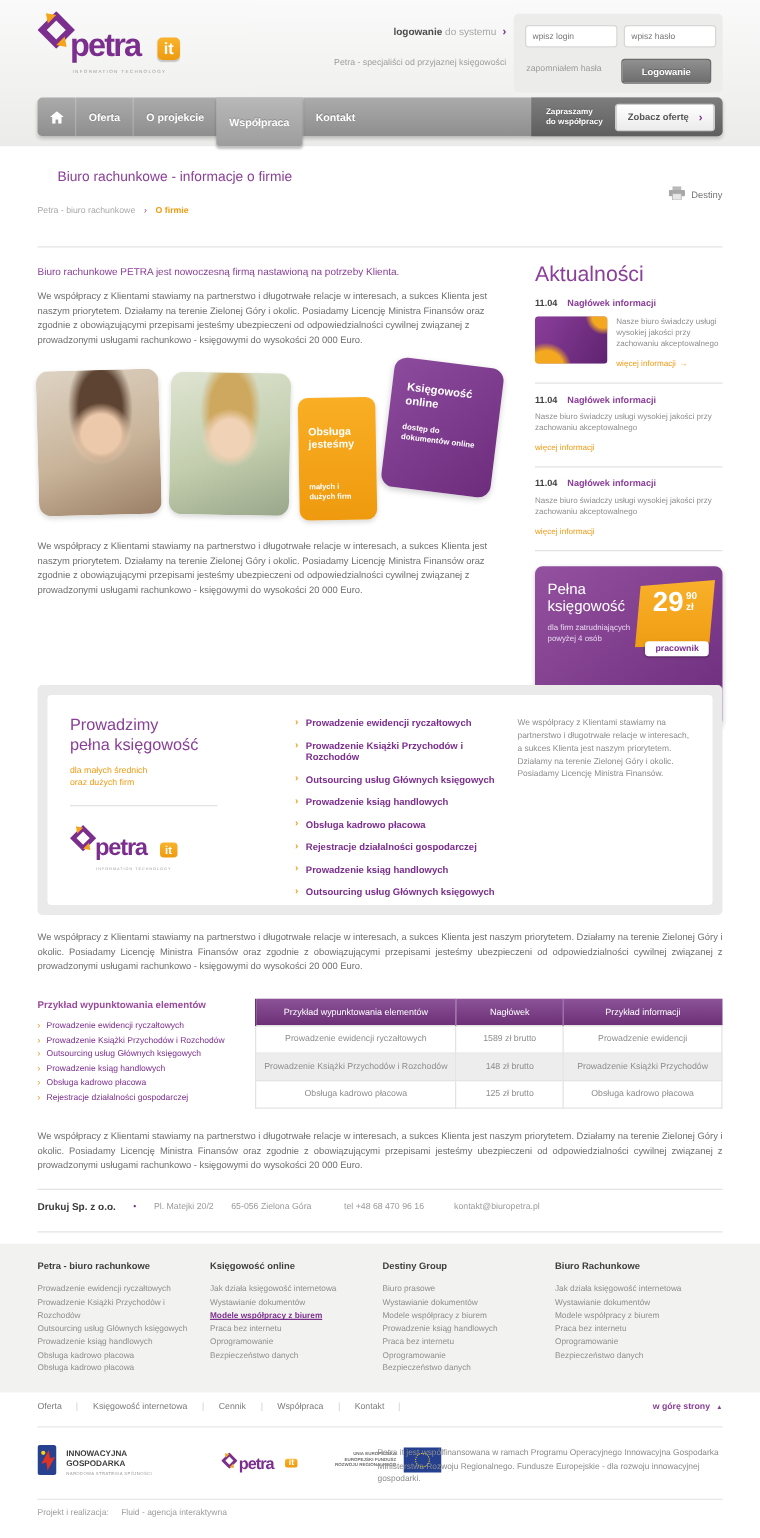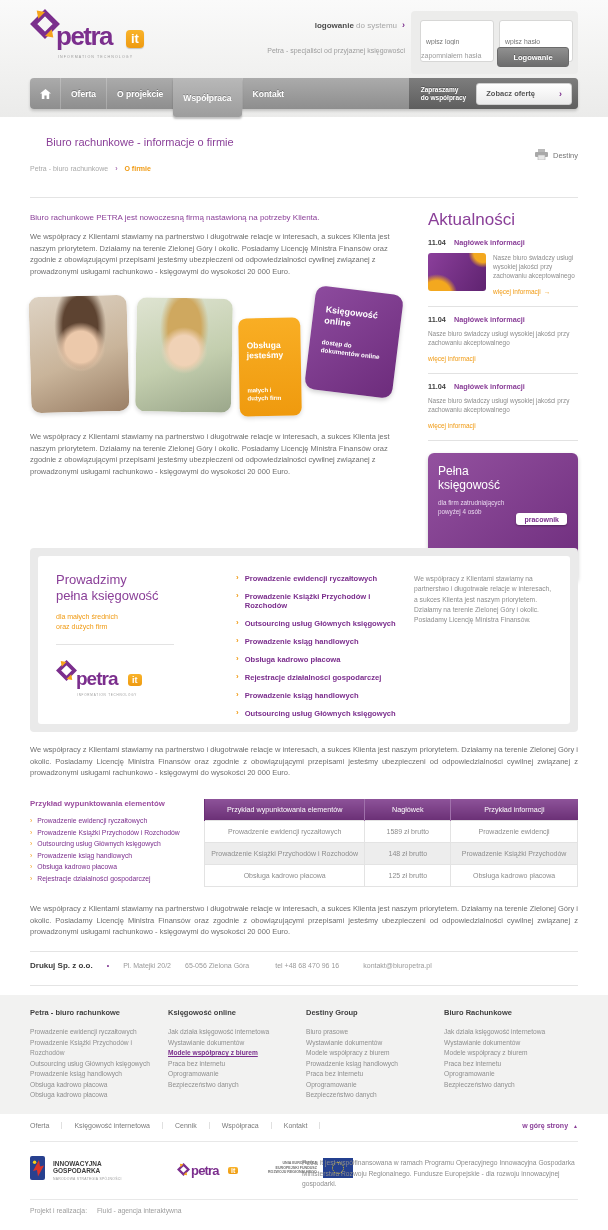--- a/index.html
+++ b/index.html
@@ -13,39 +13,39 @@
   .logo .lbadge{position:absolute;left:96px;top:23px;background:linear-gradient(#f9b32a,#ee9a10);color:#fff;
     border-radius:4px;padding:1px 5px 2px;font-size:13px;font-weight:bold;box-shadow:0 1px 1px rgba(0,0,0,.2);}
   .logo .ltag{position:absolute;left:28px;top:48px;font-size:3.6px;letter-spacing:1.1px;color:#9a9a9a;}
   
   .sys-line{position:absolute;left:170px;top:20px;width:235px;text-align:right;font-size:8px;color:#a6a6a6;}
   .sys-line b{color:#4c4c4c;}
   .sys-line .arr{color:#7b2e8d;font-weight:bold;margin-left:5px;font-size:9px;}
   .site-tagline{position:absolute;left:170px;top:47px;width:235px;text-align:right;font-size:7px;color:#9d9d9d;}
   .login-panel{position:absolute;left:411px;top:11px;width:167px;height:63px;background:#ececeb;border-radius:4px;}
   .login-panel input{position:absolute;top:9px;width:62px;height:16px;border:1px solid #d7d7d6;border-radius:3px;
-    background:#fff;font-size:6.8px;color:#9b9b9b;padding:12px 5px;font-family:"Liberation Sans",sans-serif;outline:none;}
+    background:#fff;font-size:6.8px;color:#9b9b9b;padding:0 5px;font-family:"Liberation Sans",sans-serif;outline:none;}
   .inp-login{left:9px;} .inp-pass{left:88px;}
   .forgot{position:absolute;left:10px;top:41px;font-size:7px;color:#9b9b9b;cursor:pointer;}
   .btn-login{position:absolute;right:9px;top:36px;width:72px;height:20px;border:1px solid #6b6b6b;border-radius:3px;
     background:linear-gradient(#909090,#6d6d6d);color:#fff;font-size:7.5px;font-weight:bold;
     font-family:"Liberation Sans",sans-serif;cursor:pointer;text-shadow:0 -1px 0 rgba(0,0,0,.3);}
   
   .navbar{position:absolute;left:30px;top:78px;width:548px;height:31px;border-radius:4px;
     background:linear-gradient(#ababab,#8e8e8e);box-shadow:0 2px 3px rgba(0,0,0,.18);display:flex;}
   .nav-home{width:30px;display:flex;align-items:center;justify-content:center;cursor:pointer;}
   .nav-item{padding:0 10px;display:flex;align-items:center;color:#fff;font-size:8.5px;font-weight:bold;
     text-shadow:0 -1px 0 rgba(0,0,0,.25);border-left:1px solid rgba(255,255,255,.22);cursor:pointer;white-space:nowrap;}
   .nav-item.active{background:linear-gradient(#b8b8b8,#9d9d9d);height:39px;border-radius:0 0 3px 3px;
     box-shadow:0 2px 2px rgba(0,0,0,.25);border-left:none;position:relative;z-index:2;}
   .nav-right{margin-left:auto;display:flex;align-items:center;background:linear-gradient(#7d7d7d,#5e5e5e);
     border-radius:0 4px 4px 0;padding:0 6px 0 12px;gap:10px;}
   .invite{font-size:6.5px;line-height:8px;color:#fff;font-weight:bold;text-shadow:0 -1px 0 rgba(0,0,0,.3);}
   .cta-btn{background:linear-gradient(#ffffff,#ebebeb);border:1px solid #cfcfcf;border-radius:3px;height:20px;
-    padding:0 9px;font-size:7.5px;font-weight:bold;color:#565656;display:flex;align-items:center;gap:24px;cursor:pointer;}
+    padding:0 9px;font-size:7.5px;font-weight:bold;color:#565656;display:flex;align-items:center;gap:8px;cursor:pointer;}
   .cta-btn .arr{color:#7b2e8d;font-size:9px;}
   
   .page-title{position:absolute;left:46px;top:136px;font-size:11px;color:#8a3f98;}
   .breadcrumb{position:absolute;left:30px;top:165px;font-size:7px;color:#a9a9a9;}
   .breadcrumb .root{cursor:pointer;}
   .breadcrumb .sep{color:#8a3f98;margin:0 5px;}
   .breadcrumb .cur{color:#f09a12;font-weight:bold;}
   .print{position:absolute;right:30px;top:149px;display:flex;align-items:center;gap:5px;font-size:7.5px;color:#767676;cursor:pointer;}
   .head-div{position:absolute;left:30px;top:197px;width:548px;height:1px;background:#e4e4e4;}
   
@@ -302,20 +302,27 @@
         <span class="news-title">Nagłówek informacji</span>
       </div>
       <div class="news-text" style="margin-top:5px">Nasze biuro świadczy usługi wysokiej jakości przy zachowaniu akceptowalnego</div>
       <span class="news-more">więcej informacji</span>
       <div class="news-div"></div>
     </div>
 
     <div class="promo">
       <div class="promo-title">Pełna księgowość</div>
       <div class="promo-sub">dla firm zatrudniających powyżej 4 osób</div>
+      <div class="promo-badge">
+        <span class="price-big">29</span>
+        <span class="price-side">
+          <span class="price-cents">90</span>
+          <span class="price-cur">zł</span>
+        </span>
+      </div>
       <div class="promo-unit">pracownik</div>
       <div class="promo-btn">
         <span>Zobacz szczegóły</span>
         <span class="arr">›</span>
       </div>
     </div>
   </div>
 
   <div class="srv-outer">
     <div class="srv-inner">

